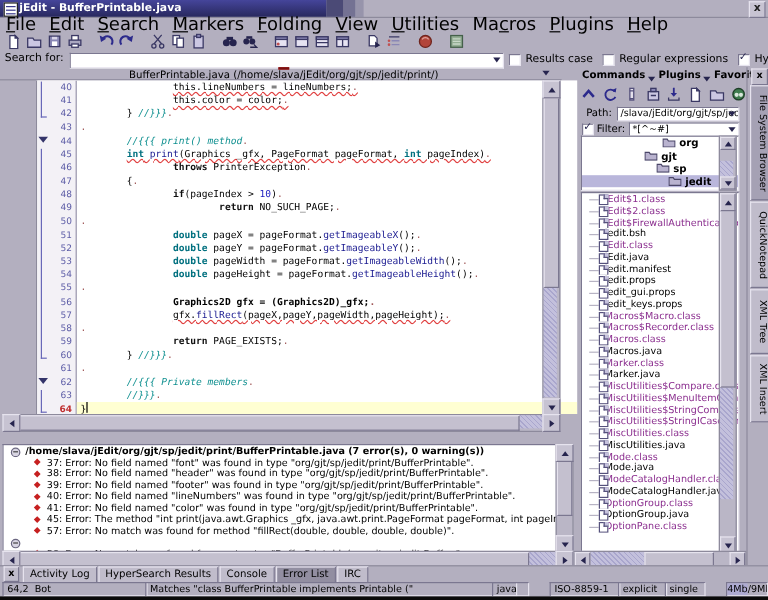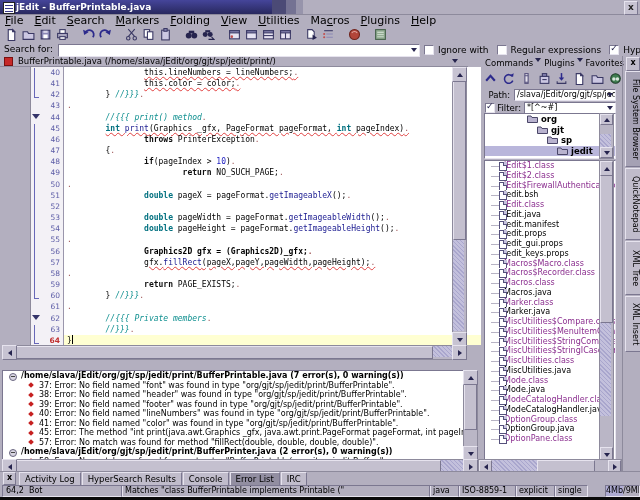--- a/index.html
+++ b/index.html
@@ -12,40 +12,40 @@
   
   #titlebar{left:0;top:0;width:640px;height:14px;background:#b3afbf;border-bottom:1px solid #8d8a9c;}
   #titleblue{left:0;top:0;width:272px;height:14px;background:linear-gradient(#45459a,#28285e);display:flex;align-items:center;}
   .tstep{top:0;height:14px;background:#28285e;}
   #apptitle{color:#fff;font-weight:bold;font-size:9px;margin-left:16px;white-space:nowrap;}
   #appicon{left:3px;top:2px;width:10px;height:10px;background:#fff;border:1px solid #222;}
   #appicon i{display:block;margin:2px 1px;height:1px;background:#3a3a8c;}
   #winclose{right:2px;top:1px;width:12px;height:12px;background:#c7c3d2;text-align:center;line-height:11px;font-size:9px;font-weight:bold;color:#222;}
   
   #menubar{left:0;top:14px;width:640px;height:12px;display:flex;align-items:center;padding-left:5px;gap:11px;}
-  .mi{font-size:11px;white-space:nowrap;}
+  .mi{font-size:15px;white-space:nowrap;}
   .mi u{text-underline-offset:1px;}
   
   #toolbar{left:0;top:26px;width:640px;height:16px;display:flex;align-items:center;padding-left:4px;}
   .tbi{width:14px;height:14px;margin-right:3px;display:flex;align-items:center;justify-content:center;}
   .tgap{width:9px;}
   
   #searchbar{left:0;top:42px;width:640px;height:14px;display:flex;align-items:center;}
   #searchlabel{margin-left:4px;width:52px;}
   #searchfield{left:58px;top:1.5px;width:360px;height:11px;}
   .combo-arr{position:absolute;right:2px;top:3px;}
   .tri-d{width:0;height:0;border:3px solid transparent;border-top:4px solid #26244e;border-bottom:none;}
   .tri-u{width:0;height:0;border:3px solid transparent;border-bottom:4px solid #26244e;border-top:none;}
   .tri-l{width:0;height:0;border:3px solid transparent;border-right:4px solid #26244e;border-left:none;}
   .tri-r{width:0;height:0;border:3px solid transparent;border-left:4px solid #26244e;border-right:none;}
   .cb{width:8px;height:8px;background:#fff;border:1px solid;border-color:#7b7790 #e6e3ee #e6e3ee #7b7790;position:relative;}
   .cb .mark{position:absolute;left:0px;top:-3px;font-size:9px;font-weight:bold;color:#26244e;}
   .cblbl{margin:0 0 0 4px;white-space:nowrap;}
   
-  #bufferrow{left:0;top:56px;width:468px;height:10px;display:flex;align-items:center;border-bottom:1px solid #8d8a9c;}
+  #bufferrow{left:0;top:56px;width:468px;height:10px;display:flex;align-items:center;border-bottom:1px solid #8d8a9c;flex-direction:column;}
   #dirtyicon{width:7px;height:7px;margin-left:4px;background:#c62828;border:1px solid #7a1010;}
   #buffertitle{margin-left:5px;font-size:8.5px;white-space:nowrap;}
   #bufferarrow{position:absolute;right:10px;top:3px;}
   
   #editor{left:2px;top:67px;width:450px;height:278px;background:#ffffff;overflow:hidden;border-left:1px solid #8d8a9c;margin-left:28px;}
   #foldcol{left:0;top:0;width:9px;height:278px;background:#f3f1f6;}
   #gutter{left:9px;top:0;width:23px;height:278px;background:#f3f1f6;border-right:1px solid #9a96ac;}
   #codearea{left:33px;top:0;width:417px;height:278px;}
   .gnum{position:absolute;right:3px;font-size:7.5px;color:#5c5ca6;height:11.1px;line-height:11.1px;}
   .gcur{color:#c03030;font-weight:bold;}
@@ -85,21 +85,21 @@
   
   #statusbar{left:0;top:485px;width:640px;height:12px;background:#b3afbf;}
   .stseg{position:absolute;top:0;height:10px;line-height:10px;border:1px solid;border-color:#7b7790 #e6e3ee #e6e3ee #7b7790;font-size:8px;padding-left:3px;white-space:nowrap;overflow:hidden;}
   #blackstrip{left:0;top:497px;width:640px;height:3px;background:#0a0a0a;}
   #memseg{padding:0;}
   #memfill{position:absolute;left:0;top:0;width:52%;height:100%;background:#aeabd2;}
   #memtext{position:relative;text-align:center;width:100%;display:block;}
   
   #fsb{left:478px;top:56px;width:144px;height:415px;}
   #fsbmenus{position:absolute;left:0;top:0;width:144px;height:13px;display:flex;align-items:center;gap:3px;padding-left:7px;}
-  .fsbmenu{display:flex;align-items:flex-start;gap:2px;font-size:8.5px;white-space:nowrap;}
+  .fsbmenu{display:flex;align-items:flex-end;gap:2px;font-size:8.5px;white-space:nowrap;font-weight:bold;}
   #fsbicons{position:absolute;left:6px;top:15px;width:138px;height:16px;display:flex;gap:4px;}
   .fsbi{width:14px;height:14px;display:flex;align-items:center;justify-content:center;}
   .frow{position:absolute;left:0;width:144px;height:12px;display:flex;align-items:center;}
   .flabel{font-size:8.5px;text-align:right;}
   .fcombo{position:relative;background:#fff;border:1px solid;border-color:#7b7790 #e6e3ee #e6e3ee #7b7790;height:10px;line-height:9px;font-size:8px;padding-left:2px;white-space:nowrap;overflow:hidden;}
   #treebox{position:absolute;left:6px;top:57px;width:130px;height:44px;background:#fff;border:1px solid;border-color:#7b7790 #e6e3ee #e6e3ee #7b7790;overflow:hidden;}
   .trow{position:relative;height:10.5px;line-height:10.5px;font-size:8.5px;font-weight:bold;white-space:nowrap;}
   .trow.sel{background:#b9b6db;}
   .ficon{display:inline-block;vertical-align:-1px;margin-right:3px;}
   #filebox{position:absolute;left:6px;top:104px;width:130px;height:299px;background:#fff;border:1px solid;border-color:#7b7790 #e6e3ee #e6e3ee #7b7790;overflow:hidden;}
@@ -284,21 +284,21 @@
   </div>
 
   <div id="searchbar" class="abs">
     <span id="searchlabel">Search for:</span>
     <div id="searchfield" class="abs white inset">
       <span></span>
       <span class="combo-arr tri-d"></span>
     </div>
     <div id="searchopts" class="abs" style="left:424px;top:2.5px;display:flex;align-items:center">
         <span class="cb"></span>
-        <span class="cblbl" style="margin-right: 8px;">Ignore with</span>
+        <span class="cblbl" style="margin-right: 8px;">Results case</span>
         <span class="cb"></span>
         <span class="cblbl" style="margin-right: 8px;">Regular expressions</span>
         <span class="cb">
           <span class="mark">✓</span>
         </span>
         <span class="cblbl" style="margin-right: 8px;">HyperSearch</span>
       </div>
   </div>
 
   <div id="bufferrow" class="abs">
@@ -348,20 +348,21 @@
         <div class="srcline" style="top: 22.32px;"><span class="tk-p">        </span><span><span class="tk-p">} </span><span class="tk-c">//}}}</span><span class="eol">.</span></span></div>
         <div class="srcline" style="top: 33.48px;"><span class="tk-p"></span><span><span class="eol">.</span></span></div>
         <div class="srcline" style="top: 44.64px;"><span class="tk-p">        </span><span><span class="tk-c">//{{{ print() method</span><span class="eol">.</span></span></div>
         <div class="srcline" style="top: 55.8px;"><span class="tk-p">        </span><span class="errtok"><span class="tk-t">int</span><span class="tk-p"> </span><span class="tk-f">print</span><span class="tk-p">(Graphics _gfx, PageFormat pageFormat, </span><span class="tk-t">int</span><span class="tk-p"> pageIndex)</span><span class="eol">.</span></span></div>
         <div class="srcline" style="top: 66.96px;"><span class="tk-p">                </span><span><span class="tk-k">throws</span><span class="tk-p"> PrinterException</span><span class="eol">.</span></span></div>
         <div class="srcline" style="top: 78.12px;"><span class="tk-p">        </span><span><span class="tk-p">{</span><span class="eol">.</span></span></div>
         <div class="srcline" style="top: 89.28px;"><span class="tk-p">                </span><span><span class="tk-k">if</span><span class="tk-p">(pageIndex &gt; </span><span class="tk-d">10</span><span class="tk-p">)</span><span class="eol">.</span></span></div>
         <div class="srcline" style="top: 100.44px;"><span class="tk-p">                        </span><span><span class="tk-k">return</span><span class="tk-p"> NO_SUCH_PAGE;</span><span class="eol">.</span></span></div>
         <div class="srcline" style="top: 111.6px;"><span class="tk-p"></span><span><span class="eol">.</span></span></div>
         <div class="srcline" style="top: 122.76px;"><span class="tk-p">                </span><span><span class="tk-t">double</span><span class="tk-p"> pageX = pageFormat.</span><span class="tk-f">getImageableX</span><span class="tk-p">();</span><span class="eol">.</span></span></div>
+        <div class="srcline" style="top: 133.92px;"><span class="tk-p">                </span><span><span class="tk-t">double</span><span class="tk-p"> pageY = pageFormat.</span><span class="tk-f">getImageableY</span><span class="tk-p">();</span><span class="eol">.</span></span></div>
         <div class="srcline" style="top: 145.08px;"><span class="tk-p">                </span><span><span class="tk-t">double</span><span class="tk-p"> pageWidth = pageFormat.</span><span class="tk-f">getImageableWidth</span><span class="tk-p">();</span><span class="eol">.</span></span></div>
         <div class="srcline" style="top: 156.24px;"><span class="tk-p">                </span><span><span class="tk-t">double</span><span class="tk-p"> pageHeight = pageFormat.</span><span class="tk-f">getImageableHeight</span><span class="tk-p">();</span><span class="eol">.</span></span></div>
         <div class="srcline" style="top: 167.4px;"><span class="tk-p"></span><span><span class="eol">.</span></span></div>
         <div class="srcline" style="top: 178.56px; font-weight: bold;"><span class="tk-p">                </span><span><span class="tk-p">Graphics2D gfx = (Graphics2D)_gfx;</span><span class="eol">.</span></span></div>
         <div class="srcline" style="top: 189.72px;"><span class="tk-p">                </span><span class="errtok"><span class="tk-p">gfx.</span><span class="tk-f">fillRect</span><span class="tk-p">(pageX,pageY,pageWidth,pageHeight);</span><span class="eol">.</span></span></div>
         <div class="srcline" style="top: 200.88px;"><span class="tk-p"></span><span><span class="eol">.</span></span></div>
         <div class="srcline" style="top: 212.04px;"><span class="tk-p">                </span><span><span class="tk-k">return</span><span class="tk-p"> PAGE_EXISTS;</span><span class="eol">.</span></span></div>
         <div class="srcline" style="top: 223.2px;"><span class="tk-p">        </span><span><span class="tk-p">} </span><span class="tk-c">//}}}</span><span class="eol">.</span></span></div>
         <div class="srcline" style="top: 234.36px;"><span class="tk-p"></span><span><span class="eol">.</span></span></div>
         <div class="srcline" style="top: 245.52px;"><span class="tk-p">        </span><span><span class="tk-c">//{{{ Private members</span><span class="eol">.</span></span></div>
@@ -426,21 +427,20 @@
         <span class="etext">45:  Error: The method "int print(java.awt.Graphics _gfx, java.awt.print.PageFormat pageFormat, int pageIndex);" with default access canno</span>
       </div>
       <div class="errrow">
         <span class="diamond"></span>
         <span class="etext">57:  Error: No match was found for method "fillRect(double, double, double, double)".</span>
       </div>
       <div class="errrow">
         <span class="handle">
           <i></i>
         </span>
-        <span class="ntext">/home/slava/jEdit/org/gjt/sp/jedit/print/BufferPrinter.java (2 error(s), 0 warning(s))</span>
       </div>
       <div class="errrow">
         <span class="diamond"></span>
         <span class="etext">58:  Error: No match was found for constructor "BufferPrintable(org.gjt.sp.jedit.Buffer,"</span>
       </div>
     </div>
   <div class="abs track" style="left:463px;top:370px;width:13px;height:89px;">
     <div class="thumb" style="left:0;top:13px;width:11px;height:44px;"></div>
   </div>
   <div class="sbtn" style="left:463px;top:370px;">
@@ -538,21 +538,21 @@
       <span class="cb" style="margin-left:7px;">
           <span class="mark">✓</span>
         </span>
       <span class="flabel" style="width:24px;margin-left:2px;">Filter:</span>
       <div class="fcombo" style="position:absolute;left:46px;width:88px;">
         <span>*[^~#]</span>
         <span class="combo-arr tri-d"></span>
       </div>
     </div>
     <div id="treebox">
-        <div class="trow" style="padding-left: 42px;"><span class="ficon"><svg width="11" height="9" viewBox="0 0 11 9">
+        <div class="trow" style="padding-left: 67px;"><span class="ficon"><svg width="11" height="9" viewBox="0 0 11 9">
               <path d="M0.5,2h3.5l1,1.5h5.5V8.5H0.5z" fill="#b9b3cf" stroke="#4a4668"></path>
             </svg></span><span>org</span></div>
         <div class="trow" style="padding-left: 52px;"><span class="ficon"><svg width="11" height="9" viewBox="0 0 11 9">
               <path d="M0.5,2h3.5l1,1.5h5.5V8.5H0.5z" fill="#b9b3cf" stroke="#4a4668"></path>
             </svg></span><span>gjt</span></div>
         <div class="trow" style="padding-left: 62px;"><span class="ficon"><svg width="11" height="9" viewBox="0 0 11 9">
               <path d="M0.5,2h3.5l1,1.5h5.5V8.5H0.5z" fill="#b9b3cf" stroke="#4a4668"></path>
             </svg></span><span>sp</span></div>
         <div class="trow sel" style="padding-left: 72px;"><span class="ficon"><svg width="11" height="9" viewBox="0 0 11 9">
               <path d="M0.5,2h3.5l1,1.5h5.5V8.5H0.5z" fill="#b9b3cf" stroke="#4a4668"></path>
@@ -694,21 +694,21 @@
       <div class="dtab">Console</div>
       <div class="dtab active">Error List</div>
       <div class="dtab">IRC</div>
     </div>
 
   <div id="statusbar" class="abs">
     <div class="stseg" style="left:2px;width:116px;">
       <span>64,2</span>&nbsp;&nbsp;<span>Bot</span>
     </div>
     <div class="stseg" style="left:121px;width:305px;">Matches "class BufferPrintable implements Printable ("</div>
-    <div class="stseg" style="left:429px;width:26px;">java</div>
+    <div class="stseg" style="left:410px;width:26px;">java</div>
     <div class="stseg" style="left:458px;width:54px;">ISO-8859-1</div>
     <div class="stseg" style="left:515px;width:36px;">explicit</div>
     <div class="stseg" style="left:554px;width:29px;">single</div>
     <div class="stseg" style="left:586px;width:16px;margin-top:44px;">ins</div>
     <div class="stseg" id="memseg" style="left:605px;width:33px;">
       <span id="memfill"></span>
       <span id="memtext">4Mb/9Mb</span>
     </div>
   </div>
   <div id="blackstrip" class="abs"></div>

